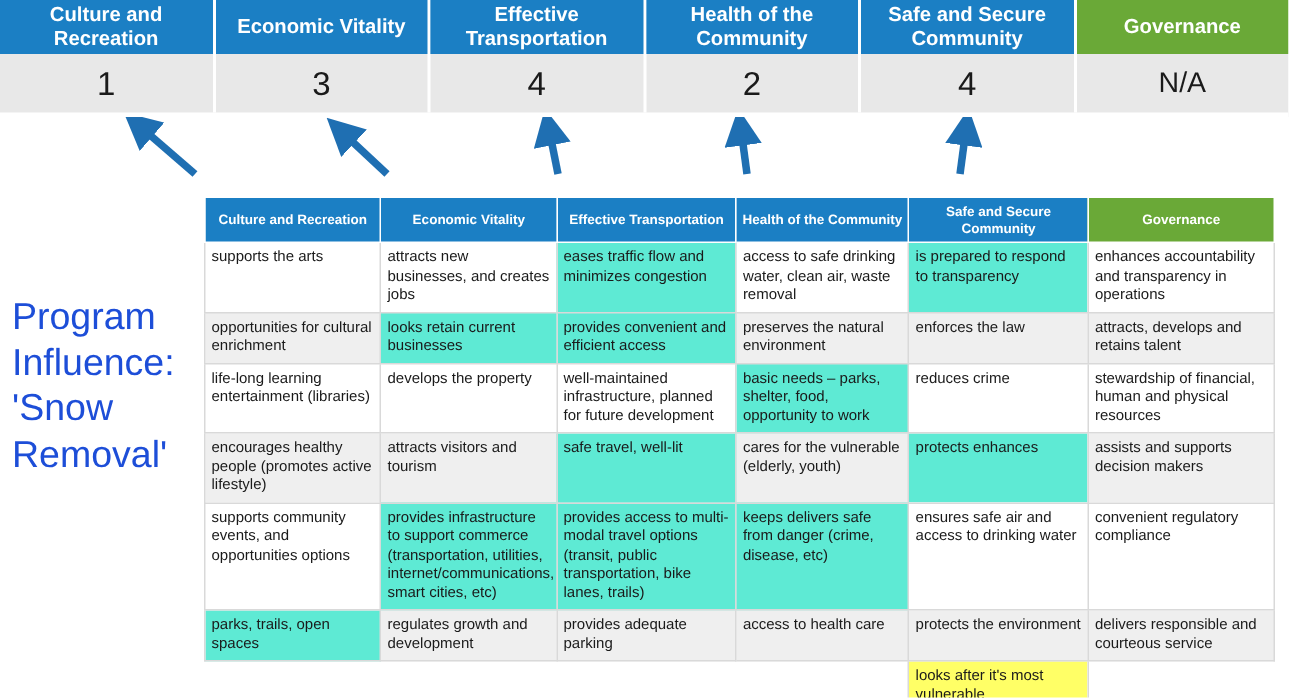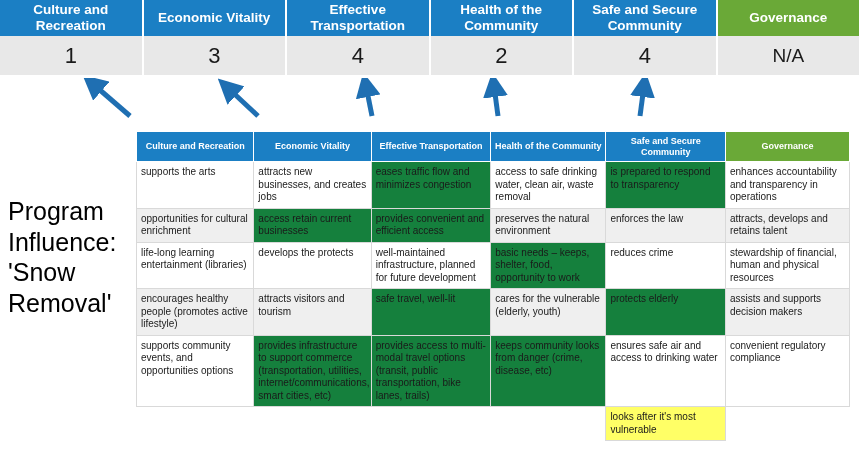--- a/index.html
+++ b/index.html
@@ -72,21 +72,21 @@
   }
 
   
   #program-label {
     position: absolute;
     left: 8px;
     top: 196px;
     width: 128px;
     font-size: 25px;
     line-height: 1.22;
-    color: #000000;
+    color: #1d4ed8;
     text-align: left;
   }
 
   
   #arrow-layer {
     position: absolute;
     left: 0;
     top: 78px;
     width: 859px;
     height: 58px;
@@ -123,21 +123,21 @@
     border: 1px solid #d9d9d9;
     background: #ffffff;
     line-height: 1.25;
   }
   #matrix tr.alt td {
     background: #efefef;
     margin-left: 24px;
   }
   #matrix td.hl,
   #matrix tr.alt td.hl {
-    background: #15803d;
+    background: #5eead4;
   }
   #matrix td.empty {
     border-color: #d9d9d9;
   }
   #matrix tr.blankrow td {
     background: #ffffff;
     border: none;
   }
   #matrix tr.blankrow td.hl {
     background: #ffff66;
@@ -223,50 +223,58 @@
     <tr>
       <td>supports the arts</td>
       <td>attracts new businesses, and creates jobs</td>
       <td class="hl">eases traffic flow and minimizes congestion</td>
       <td>access to safe drinking water, clean air, waste removal</td>
       <td class="hl">is prepared to respond to transparency</td>
       <td>enhances accountability and transparency in operations</td>
     </tr>
     <tr class="alt">
       <td>opportunities for cultural enrichment</td>
-      <td class="hl">access retain current businesses</td>
+      <td class="hl">looks retain current businesses</td>
       <td class="hl">provides convenient and efficient access</td>
       <td>preserves the natural environment</td>
       <td>enforces the law</td>
       <td>attracts, develops and retains talent</td>
     </tr>
     <tr>
       <td>life-long learning entertainment (libraries)</td>
-      <td>develops the protects</td>
+      <td>develops the property</td>
       <td>well-maintained infrastructure, planned for future development</td>
-      <td class="hl">basic needs – keeps, shelter, food, opportunity to work</td>
+      <td class="hl">basic needs – parks, shelter, food, opportunity to work</td>
       <td>reduces crime</td>
       <td>stewardship of financial, human and physical resources</td>
     </tr>
     <tr class="alt">
       <td>encourages healthy people (promotes active lifestyle)</td>
       <td>attracts visitors and tourism</td>
       <td class="hl">safe travel, well-lit</td>
       <td>cares for the vulnerable (elderly, youth)</td>
-      <td class="hl">protects elderly</td>
+      <td class="hl">protects enhances</td>
       <td>assists and supports decision makers</td>
     </tr>
     <tr>
       <td>supports community events, and opportunities options</td>
       <td class="hl">provides infrastructure to support commerce (transportation, utilities, internet/communications, smart cities, etc)</td>
       <td class="hl">provides access to multi-modal travel options (transit, public transportation, bike lanes, trails)</td>
-      <td class="hl">keeps community looks from danger (crime, disease, etc)</td>
+      <td class="hl">keeps delivers safe from danger (crime, disease, etc)</td>
       <td>ensures safe air and access to drinking water</td>
       <td>convenient regulatory compliance</td>
     </tr>
+    <tr class="alt">
+      <td class="hl">parks, trails, open spaces</td>
+      <td>regulates growth and development</td>
+      <td>provides adequate parking</td>
+      <td>access to health care</td>
+      <td>protects the environment</td>
+      <td>delivers responsible and courteous service</td>
+    </tr>
     <tr class="blankrow">
       <td></td>
       <td></td>
       <td></td>
       <td></td>
       <td class="hl">looks after it's most vulnerable</td>
       <td></td>
     </tr>
   </tbody>
 </table>

